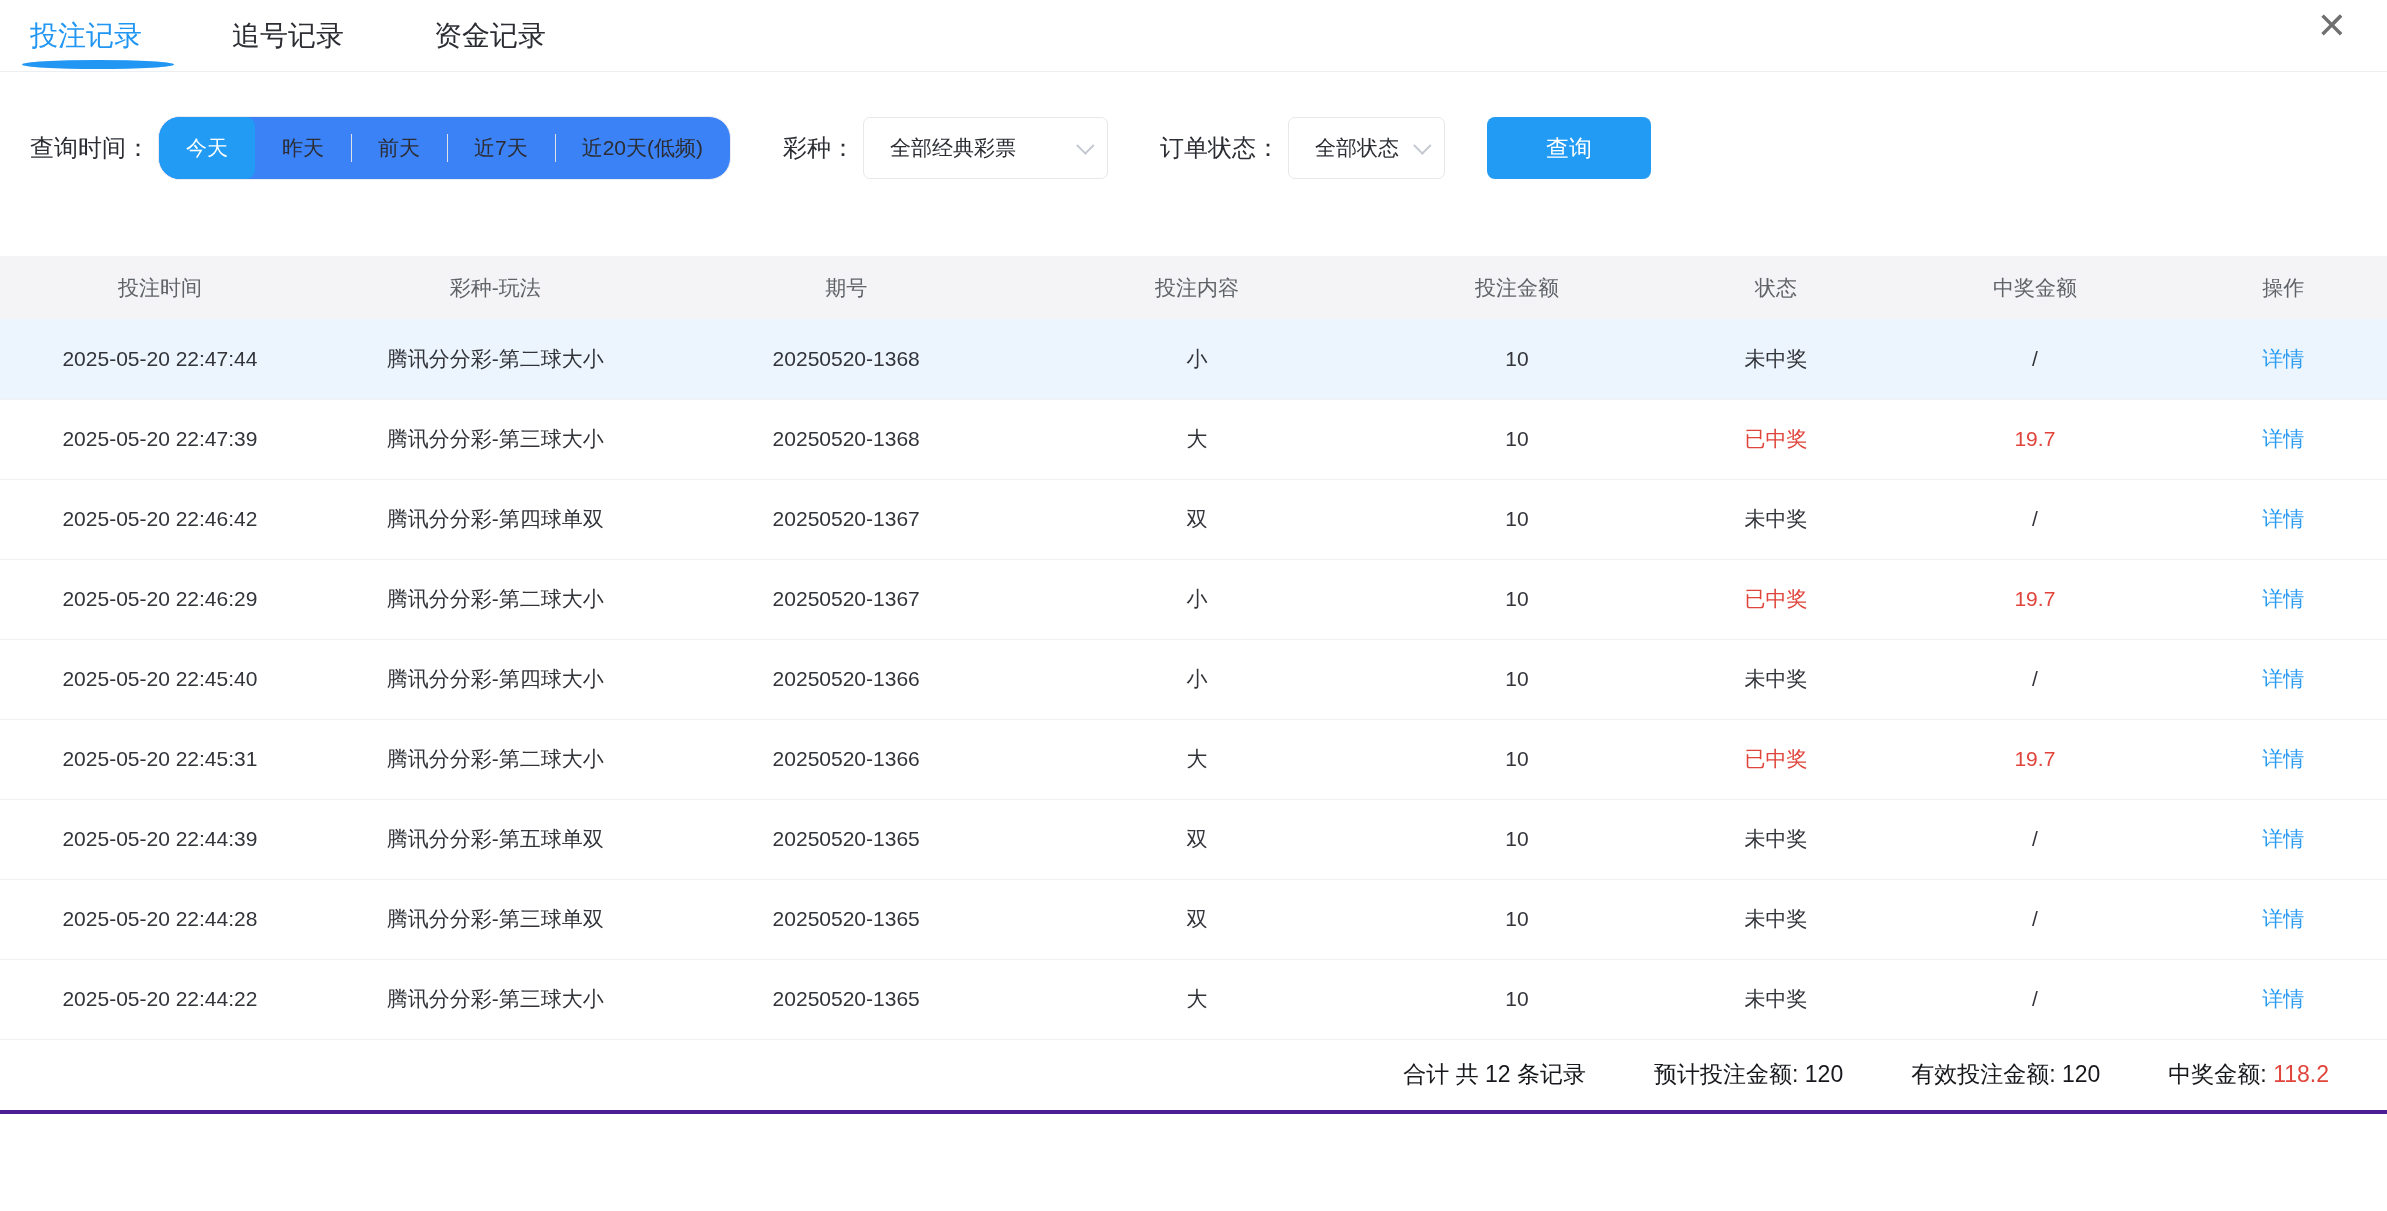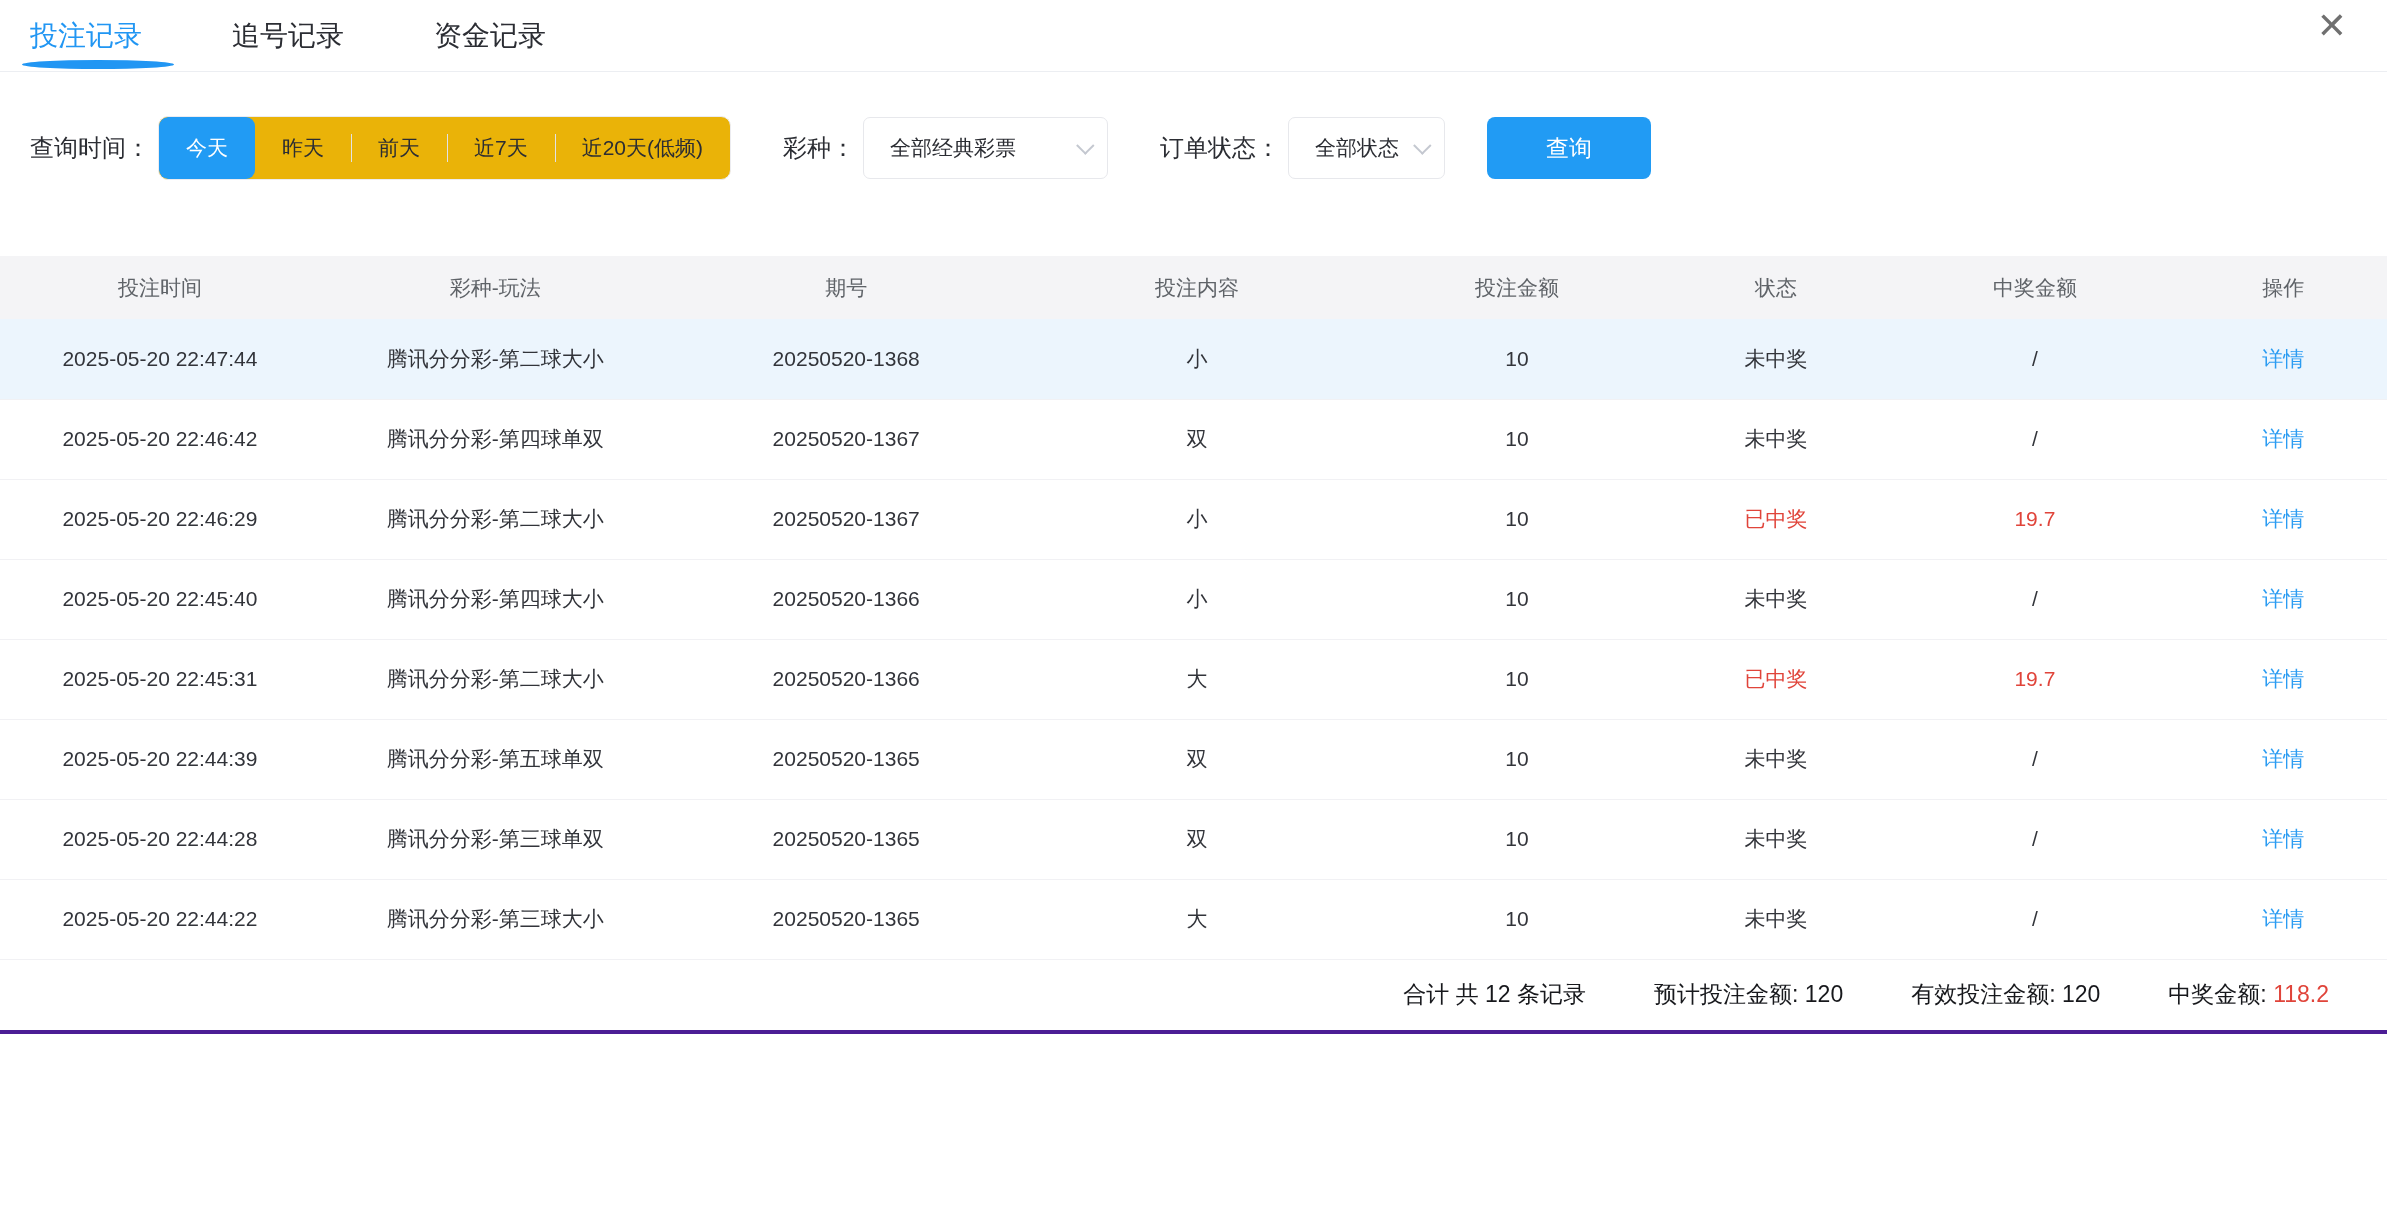--- a/index.html
+++ b/index.html
@@ -13,22 +13,22 @@
     height:72px; display:flex; align-items:center; cursor:pointer; }
   .tab.active { color:#2196f3; }
   .tab-underline { position:absolute; left:-8px; bottom:3px; width:152px; height:9px;
     background:#2196f3; border-radius:50%; }
   .close-btn { position:absolute; right:40px; top:8px; font-size:36px; color:#707070;
     line-height:1; cursor:pointer; font-weight:400; }
 
   
   .filterbar { display:flex; align-items:center; margin:44px 0 0 30px; height:64px; }
   .flabel { font-size:24px; color:#2b2d33; margin-right:8px; white-space:nowrap; }
-  .seg { display:flex; align-items:stretch; height:64px; background:#eab308;
-    border:1px solid #ececf0; border-radius:10px; overflow:hidden; }
+  .seg { display:flex; align-items:stretch; height:64px; background:#3b82f6;
+    border:1px solid #ececf0; border-radius:22px; overflow:hidden; }
   .seg-item { display:flex; align-items:center; padding:0 27px; font-size:21px;
     color:#2b2d33; cursor:pointer; position:relative; white-space:nowrap; }
   .seg-item.sep::before { content:""; position:absolute; left:0; top:17px; bottom:17px;
     width:1px; background:#e2e2e6; }
   .seg-item.active { background:#219bf4; color:#fff; border-radius:9px; }
   .select { display:flex; align-items:center; justify-content:space-between;
     height:62px; background:#fff; border:1px solid #e7e8ec; border-radius:7px;
     padding:0 18px 0 26px; font-size:21px; color:#2b2d33; cursor:pointer; }
   .select-1 { width:245px; margin-right:52px; }
   .select-2 { width:157px; margin-right:42px; }
@@ -123,20 +123,30 @@
         <td>2025-05-20 22:47:44</td>
         <td>腾讯分分彩-第二球大小</td>
         <td>20250520-1368</td>
         <td>小</td>
         <td>10</td>
         <td>未中奖</td>
         <td>/</td>
         <td><a class="link">详情</a></td>
       </tr>
       <tr>
+        <td>2025-05-20 22:47:39</td>
+        <td>腾讯分分彩-第三球大小</td>
+        <td>20250520-1368</td>
+        <td>大</td>
+        <td>10</td>
+        <td class="win">已中奖</td>
+        <td class="win">19.7</td>
+        <td><a class="link">详情</a></td>
+      </tr>
+      <tr>
         <td>2025-05-20 22:46:42</td>
         <td>腾讯分分彩-第四球单双</td>
         <td>20250520-1367</td>
         <td>双</td>
         <td>10</td>
         <td>未中奖</td>
         <td>/</td>
         <td><a class="link">详情</a></td>
       </tr>
       <tr>

